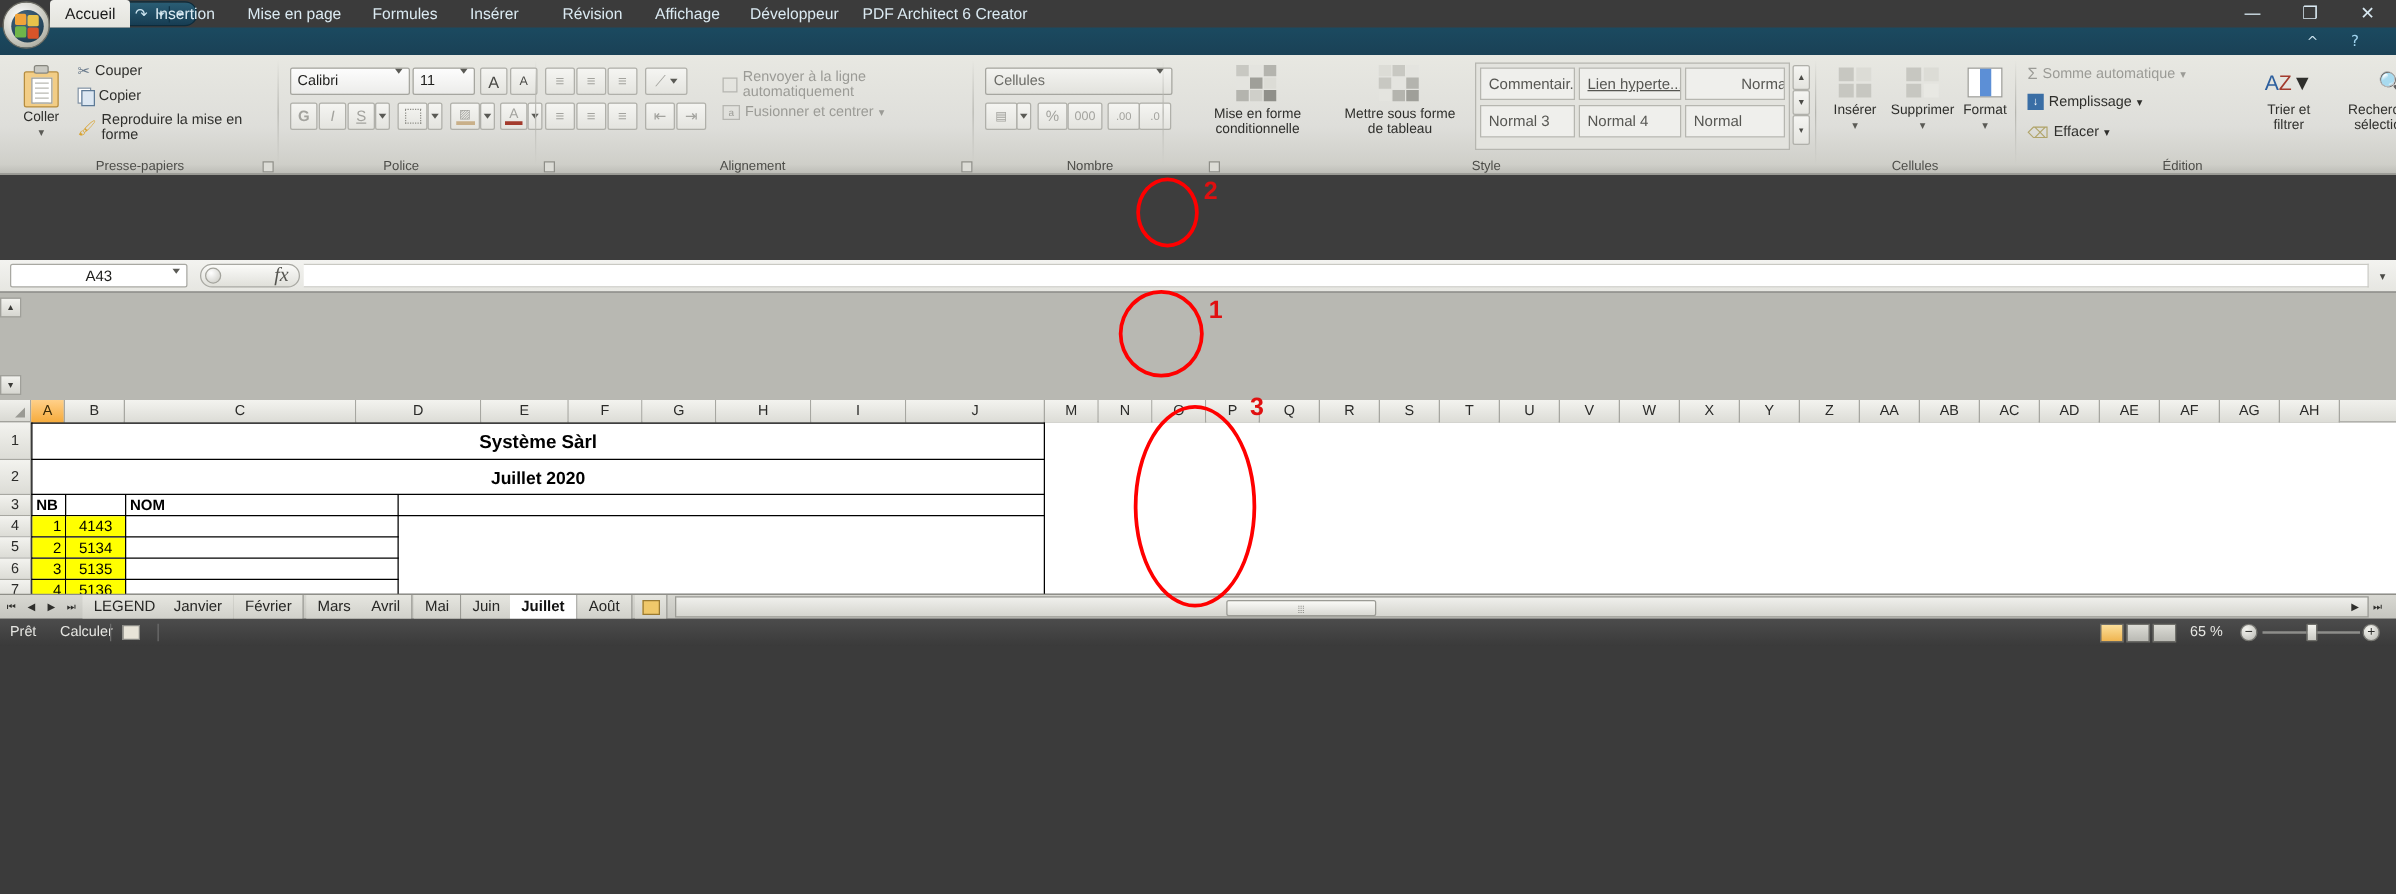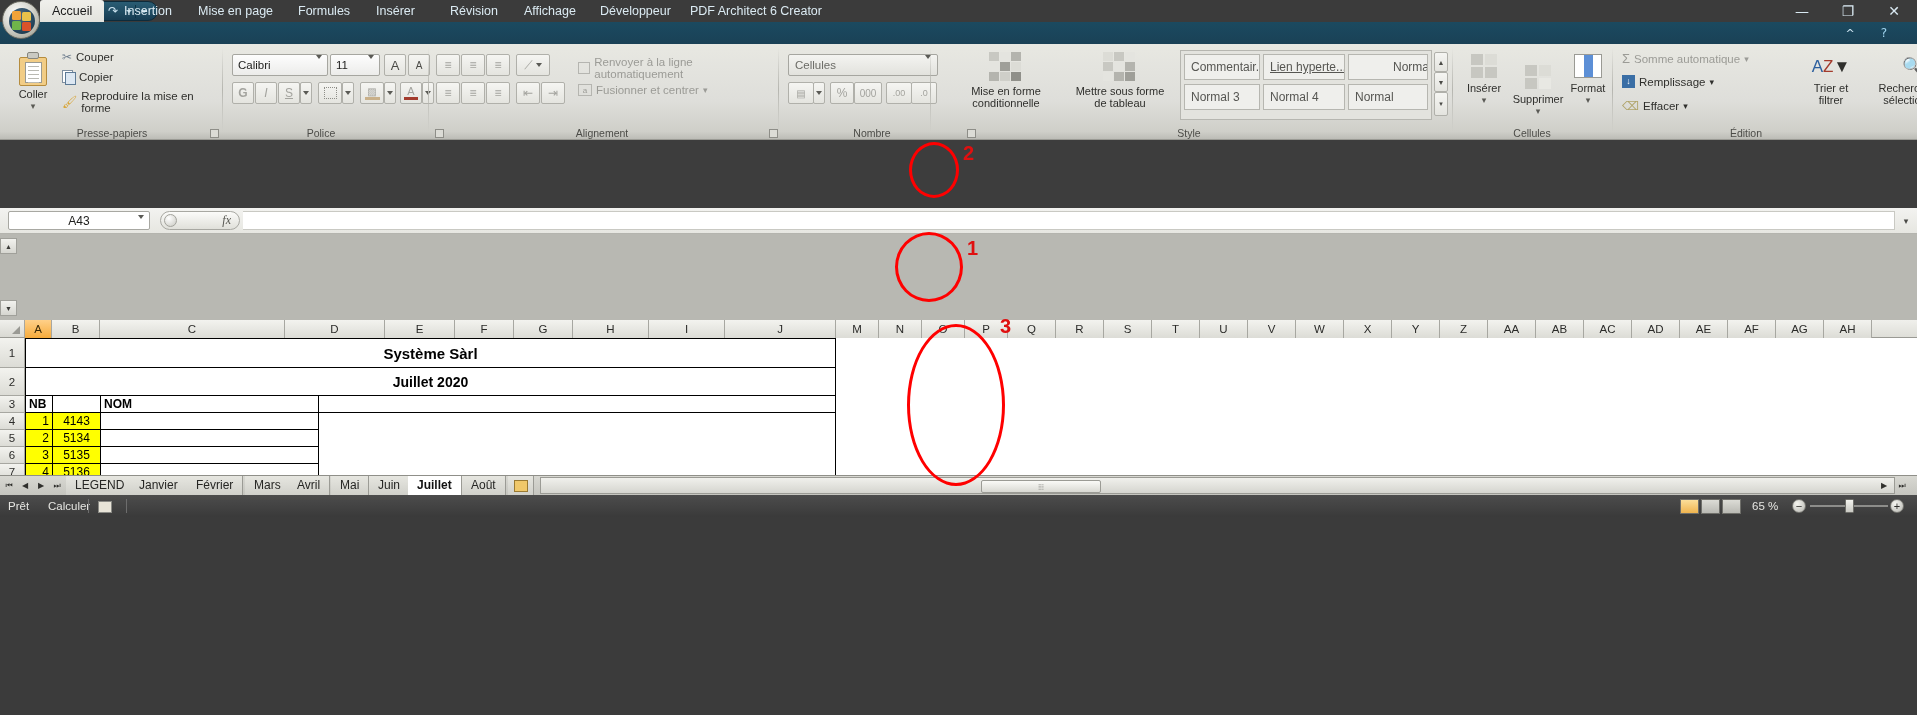--- a/index.html
+++ b/index.html
@@ -154,21 +154,21 @@
   }
   .namebox-arrow { position:absolute; right:5px; top:7px; }
   .fxwrap {
     position:absolute; left:160px; top:3px; width:80px; height:19px;
     background: linear-gradient(to bottom,#fbfbf9,#e0e0da);
     border:1px solid #a8a8a2; border-radius:10px;
     display:flex; align-items:center;
   }
   .fx-dot { width:13px;height:13px;border-radius:50%;margin-left:3px;
             background:radial-gradient(circle at 35% 30%,#fff,#c9c9c2); border:1px solid #a3a39c;}
-  .fx-text { margin-left:auto; margin-right:8px; font-style:italic; font-size:12px; color:#55555 0; color:#555550; font-family:"Liberation Serif", serif;}
+  .fx-text { margin-left:auto; margin-right:8px; font-style:italic; font-size:16px; color:#55555 0; color:#555550; font-family:"Liberation Serif", serif;}
   .fx-input {
     position:absolute; left:243px; top:3px; right:22px; height:19px;
     background:#fff; border:1px solid #c9c9c3; border-left:none;
     font-size:12px; padding-left:5px; line-height:19px; color:#111;
   }
   .fb-expand { position:absolute; right:3px; top:5px; width:16px; height:16px;
                display:flex;align-items:center;justify-content:center;color:#4a4a46;font-size:9px; }
 
   
   .gridarea { position:absolute; left:0; top:320px; width:1917px; height:155px; background:#fff; }
@@ -518,21 +518,21 @@
       <div class="bigbtn" style="left:4px; top:10px; width:48px;">
         <div style="margin:0 auto 4px;width:26px;height:24px;display:grid;grid-template-columns:12px 12px;grid-template-rows:11px 11px;gap:2px;">
           <span style="background:#c7c7c1"></span>
             <span style="background:#dcdcd6"></span>
           <span style="background:#c7c7c1"></span>
             <span style="background:#c7c7c1"></span>
         </div>
         <div class="cap">Insérer</div>
         <div class="cap" style="font-size:9px;color:#5a5a55">▾</div>
       </div>
-      <div class="bigbtn" style="left:54px; top:21px; width:56px;">
+      <div class="bigbtn" style="left:54px; top:10px; width:56px;">
         <div style="margin:0 auto 4px;width:26px;height:24px;display:grid;grid-template-columns:12px 12px;grid-template-rows:11px 11px;gap:2px;">
           <span style="background:#c7c7c1"></span>
             <span style="background:#dcdcd6"></span>
           <span style="background:#c7c7c1"></span>
             <span style="background:#e8e8e3"></span>
         </div>
         <div class="cap">Supprimer</div>
         <div class="cap" style="font-size:9px;color:#5a5a55">▾</div>
       </div>
       <div class="bigbtn" style="left:110px; top:10px; width:44px;">

